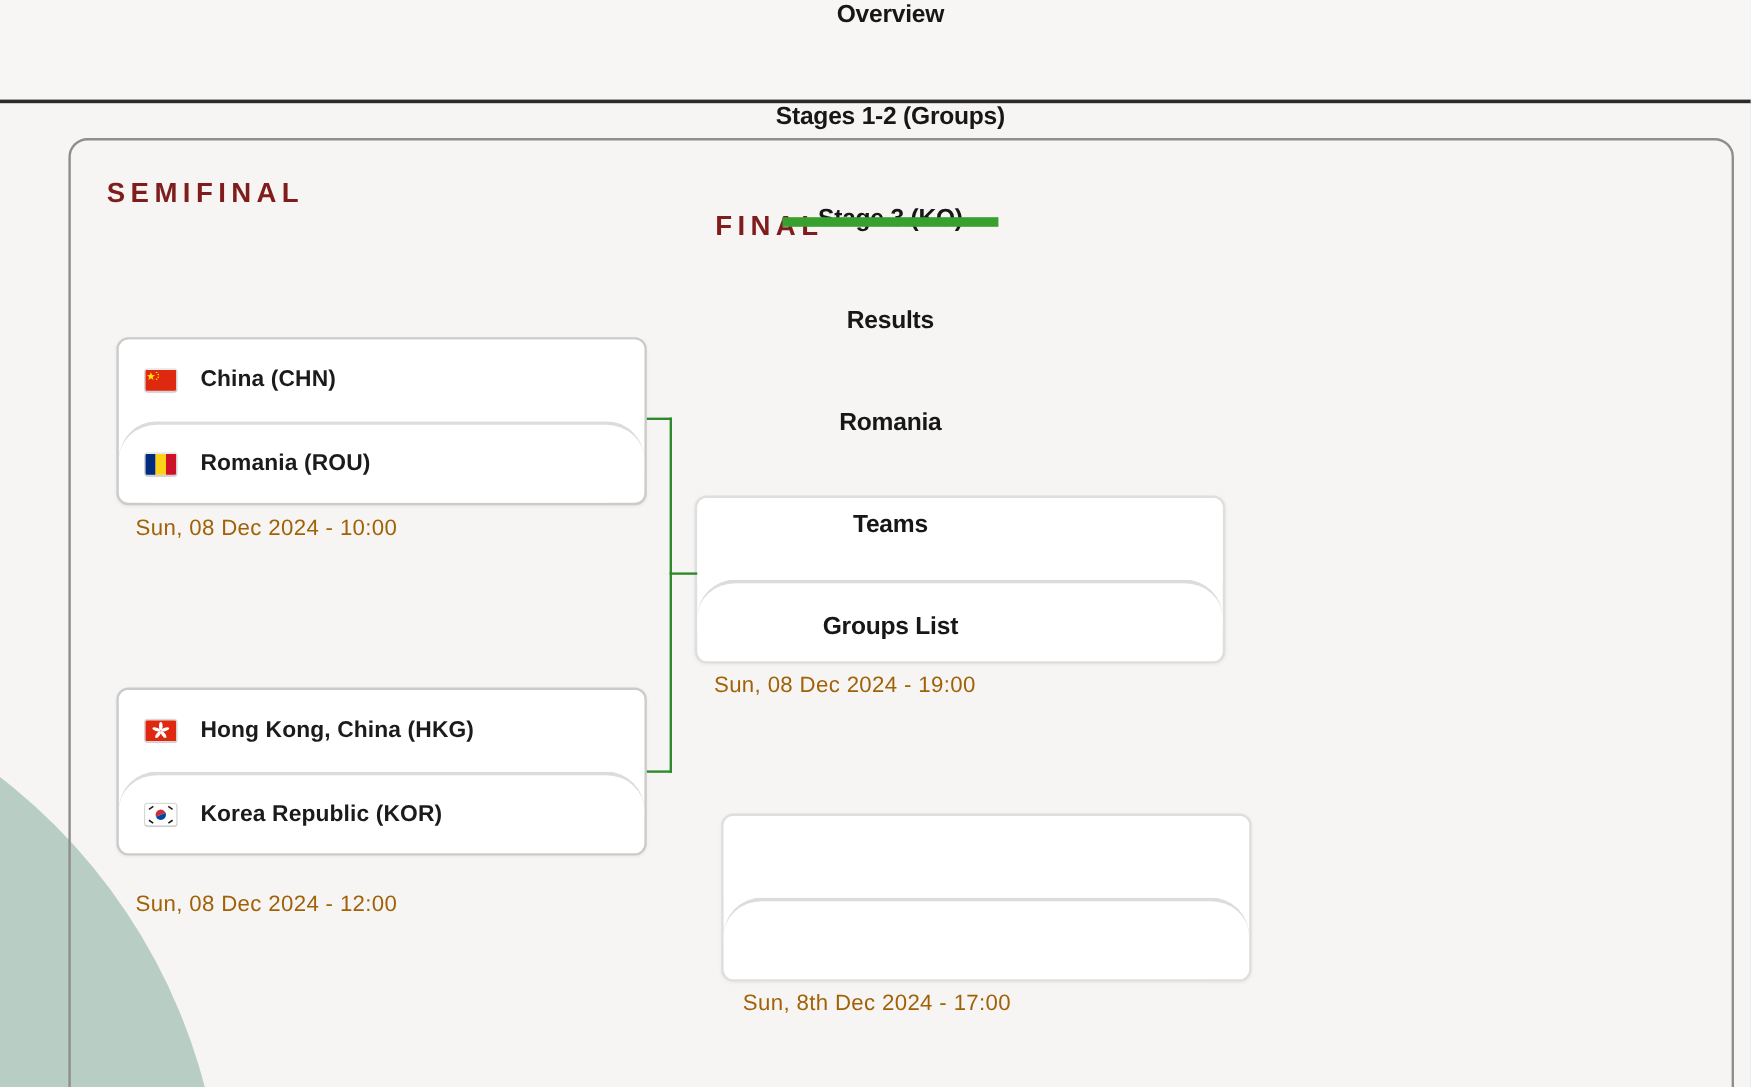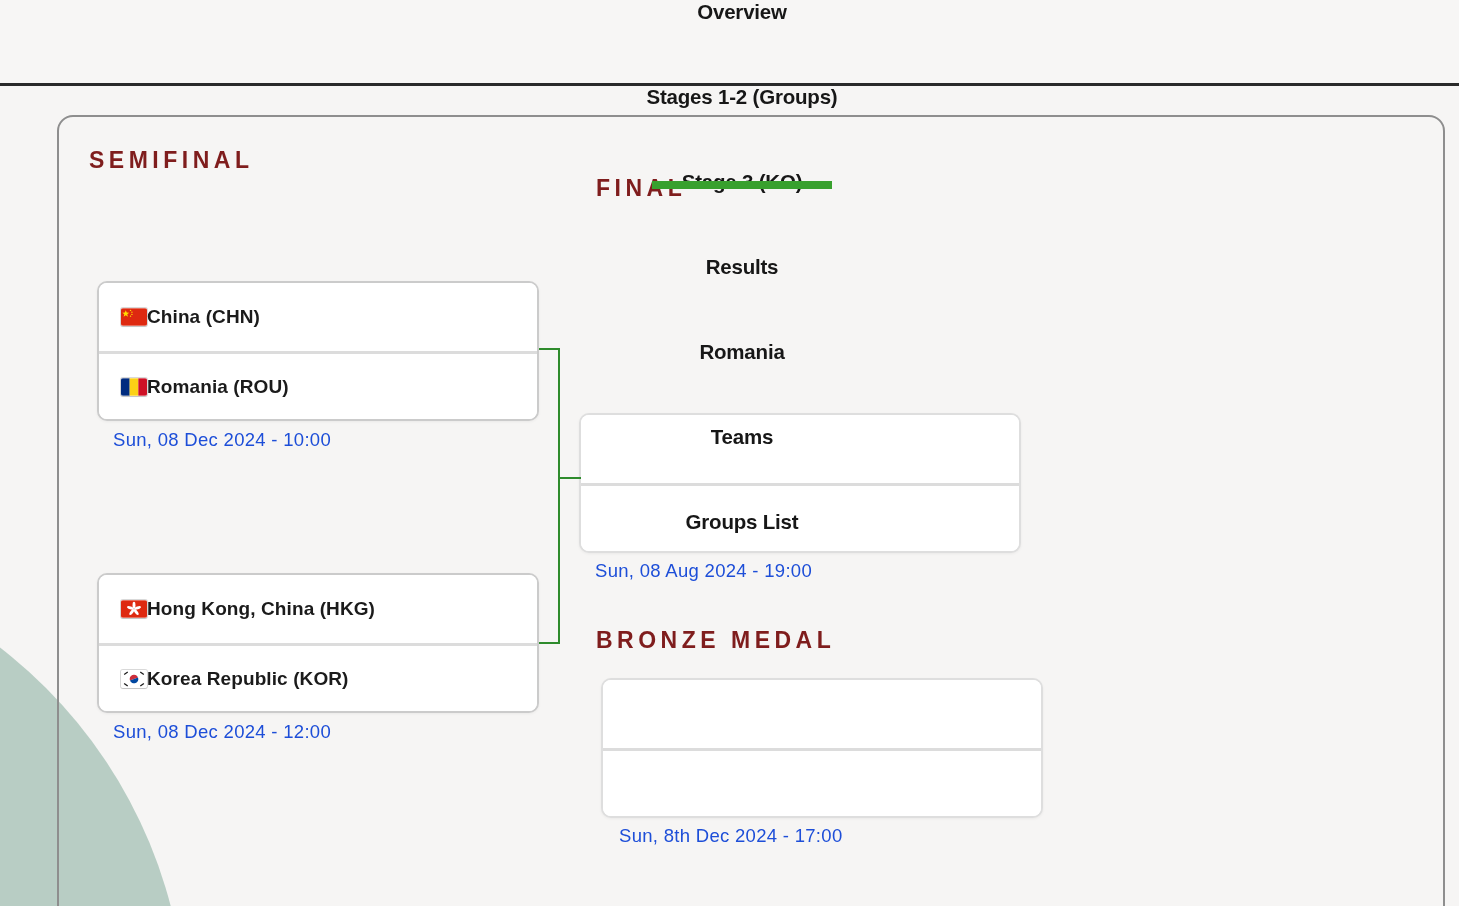--- a/index.html
+++ b/index.html
@@ -84,23 +84,24 @@
     border-radius:10px;
     box-shadow:0 1px 3px rgba(0,0,0,0.05);
     overflow:hidden;
   }
   .match.empty { border-color:#dedede; }
   .team-row {
     height:68px;
     display:flex;
     align-items:center;
     padding-left:22px;
+    gap:20px;
     background:#fff;
   }
-  .team-row + .team-row { border-top:3px solid #dcdcdc; }
+  .team-row + .team-row { border-top:3px solid #dcdcdc;border-radius:32px; }
   .team-name {
     font-size:19px;
     font-weight:600;
     color:#1b1b1b;
     letter-spacing:0.1px;
   }
   .flag {
     width:26px; height:18px;
     border-radius:2px;
     box-shadow:0 0 0 1px rgba(0,0,0,0.15), 0 1px 1px rgba(0,0,0,0.1);
@@ -112,26 +113,26 @@
 
   #sf1 { left:38px;  top:164px; }
   #sf2 { left:38px;  top:456px; }
   #final-box  { left:520px; top:296px; }
   #bronze-box { left:542px; top:561px; }
 
   .match-date {
     position:absolute;
     font-size:18.5px;
     font-weight:400;
-    color:#1d4ed8;
+    color:#a16207;
     letter-spacing:0.3px;
     white-space:nowrap;
   }
   #sf1-date    { left:54px;  top:312px; }
-  #sf2-date    { left:54px;  top:604px; }
+  #sf2-date    { left:54px;  top:625px; }
   #final-date  { left:536px; top:443px; }
   #bronze-date { left:560px; top:708px; }
 
   
   .connector { position:absolute; background:#2e8b2c; }
   #conn-sf1-h   { left:480px; top:231px; width:21px; height:2px; }
   #conn-vert    { left:499px; top:231px; width:2px;  height:296px; }
   #conn-sf2-h   { left:480px; top:525px; width:21px; height:2px; }
   #conn-final-h { left:499px; top:360px; width:23px; height:2px; }
 </style>
@@ -147,21 +148,20 @@
   <div class="nav-item">Teams</div>
   <div class="nav-item">Groups List</div>
 </nav>
 
 <div class="decor-circle"></div>
 
 <section class="card">
 
   <h2 class="section-heading" id="semifinal-heading">SEMIFINAL</h2>
   <h2 class="section-heading" id="final-heading">FINAL</h2>
-  <h2 class="section-heading" id="bronze-heading">BRONZE MEDAL</h2>
 
   <div class="match" id="sf1">
     <div class="team-row">
       <span class="flag">
         <svg viewBox="0 0 30 20" xmlns="http://www.w3.org/2000/svg">
           <rect width="30" height="20" fill="#de2910"></rect>
           <polygon fill="#ffde00" points="5.5,2.2 6.6,4.9 9.5,5 7.2,6.8 8,9.6 5.5,8 3,9.6 3.8,6.8 1.5,5 4.4,4.9"></polygon>
           <circle cx="11" cy="2.4" r="0.8" fill="#ffde00"></circle>
           <circle cx="12.6" cy="4.4" r="0.8" fill="#ffde00"></circle>
           <circle cx="12.6" cy="7" r="0.8" fill="#ffde00"></circle>
@@ -221,21 +221,21 @@
   <div class="match-date" id="sf2-date">Sun, 08 Dec 2024 - 12:00</div>
 
   <div class="match empty" id="final-box">
     <div class="team-row">
       <span class="team-name"></span>
     </div>
     <div class="team-row">
       <span class="team-name"></span>
     </div>
   </div>
-  <div class="match-date" id="final-date">Sun, 08 Aug 2024 - 19:00</div>
+  <div class="match-date" id="final-date">Sun, 08 Dec 2024 - 19:00</div>
 
   <div class="match empty" id="bronze-box">
     <div class="team-row">
       <span class="team-name"></span>
     </div>
     <div class="team-row">
       <span class="team-name"></span>
     </div>
   </div>
   <div class="match-date" id="bronze-date">Sun, 8th Dec 2024 - 17:00</div>

